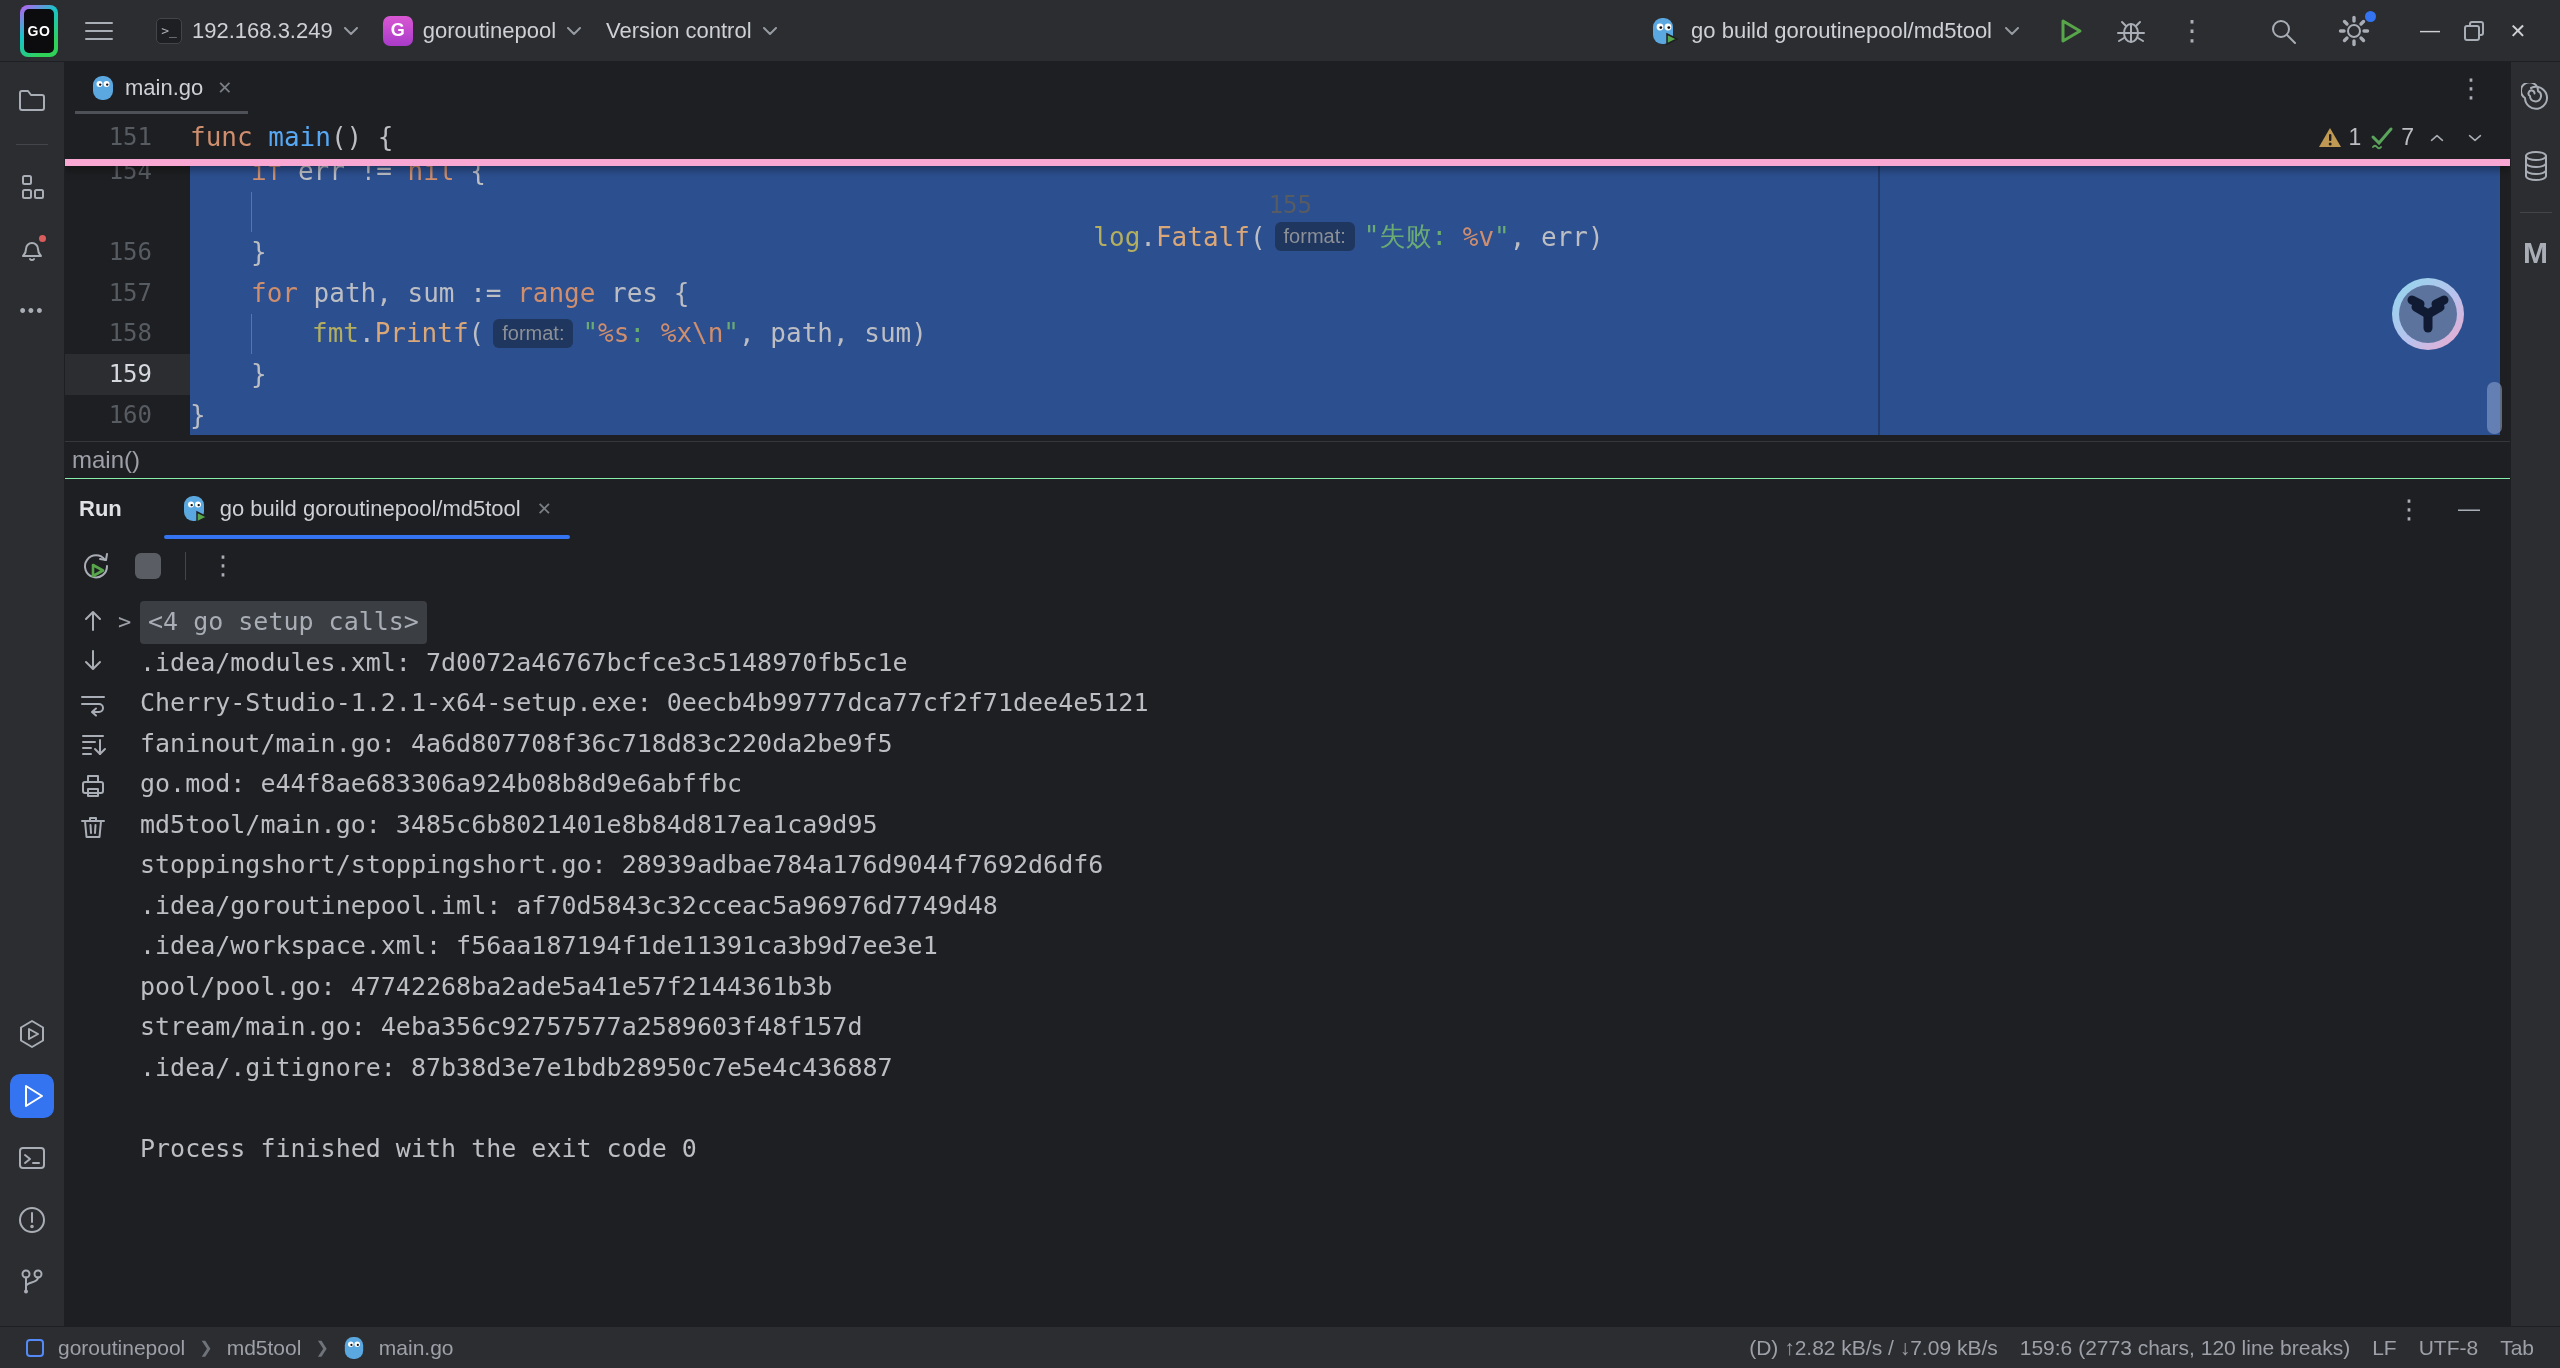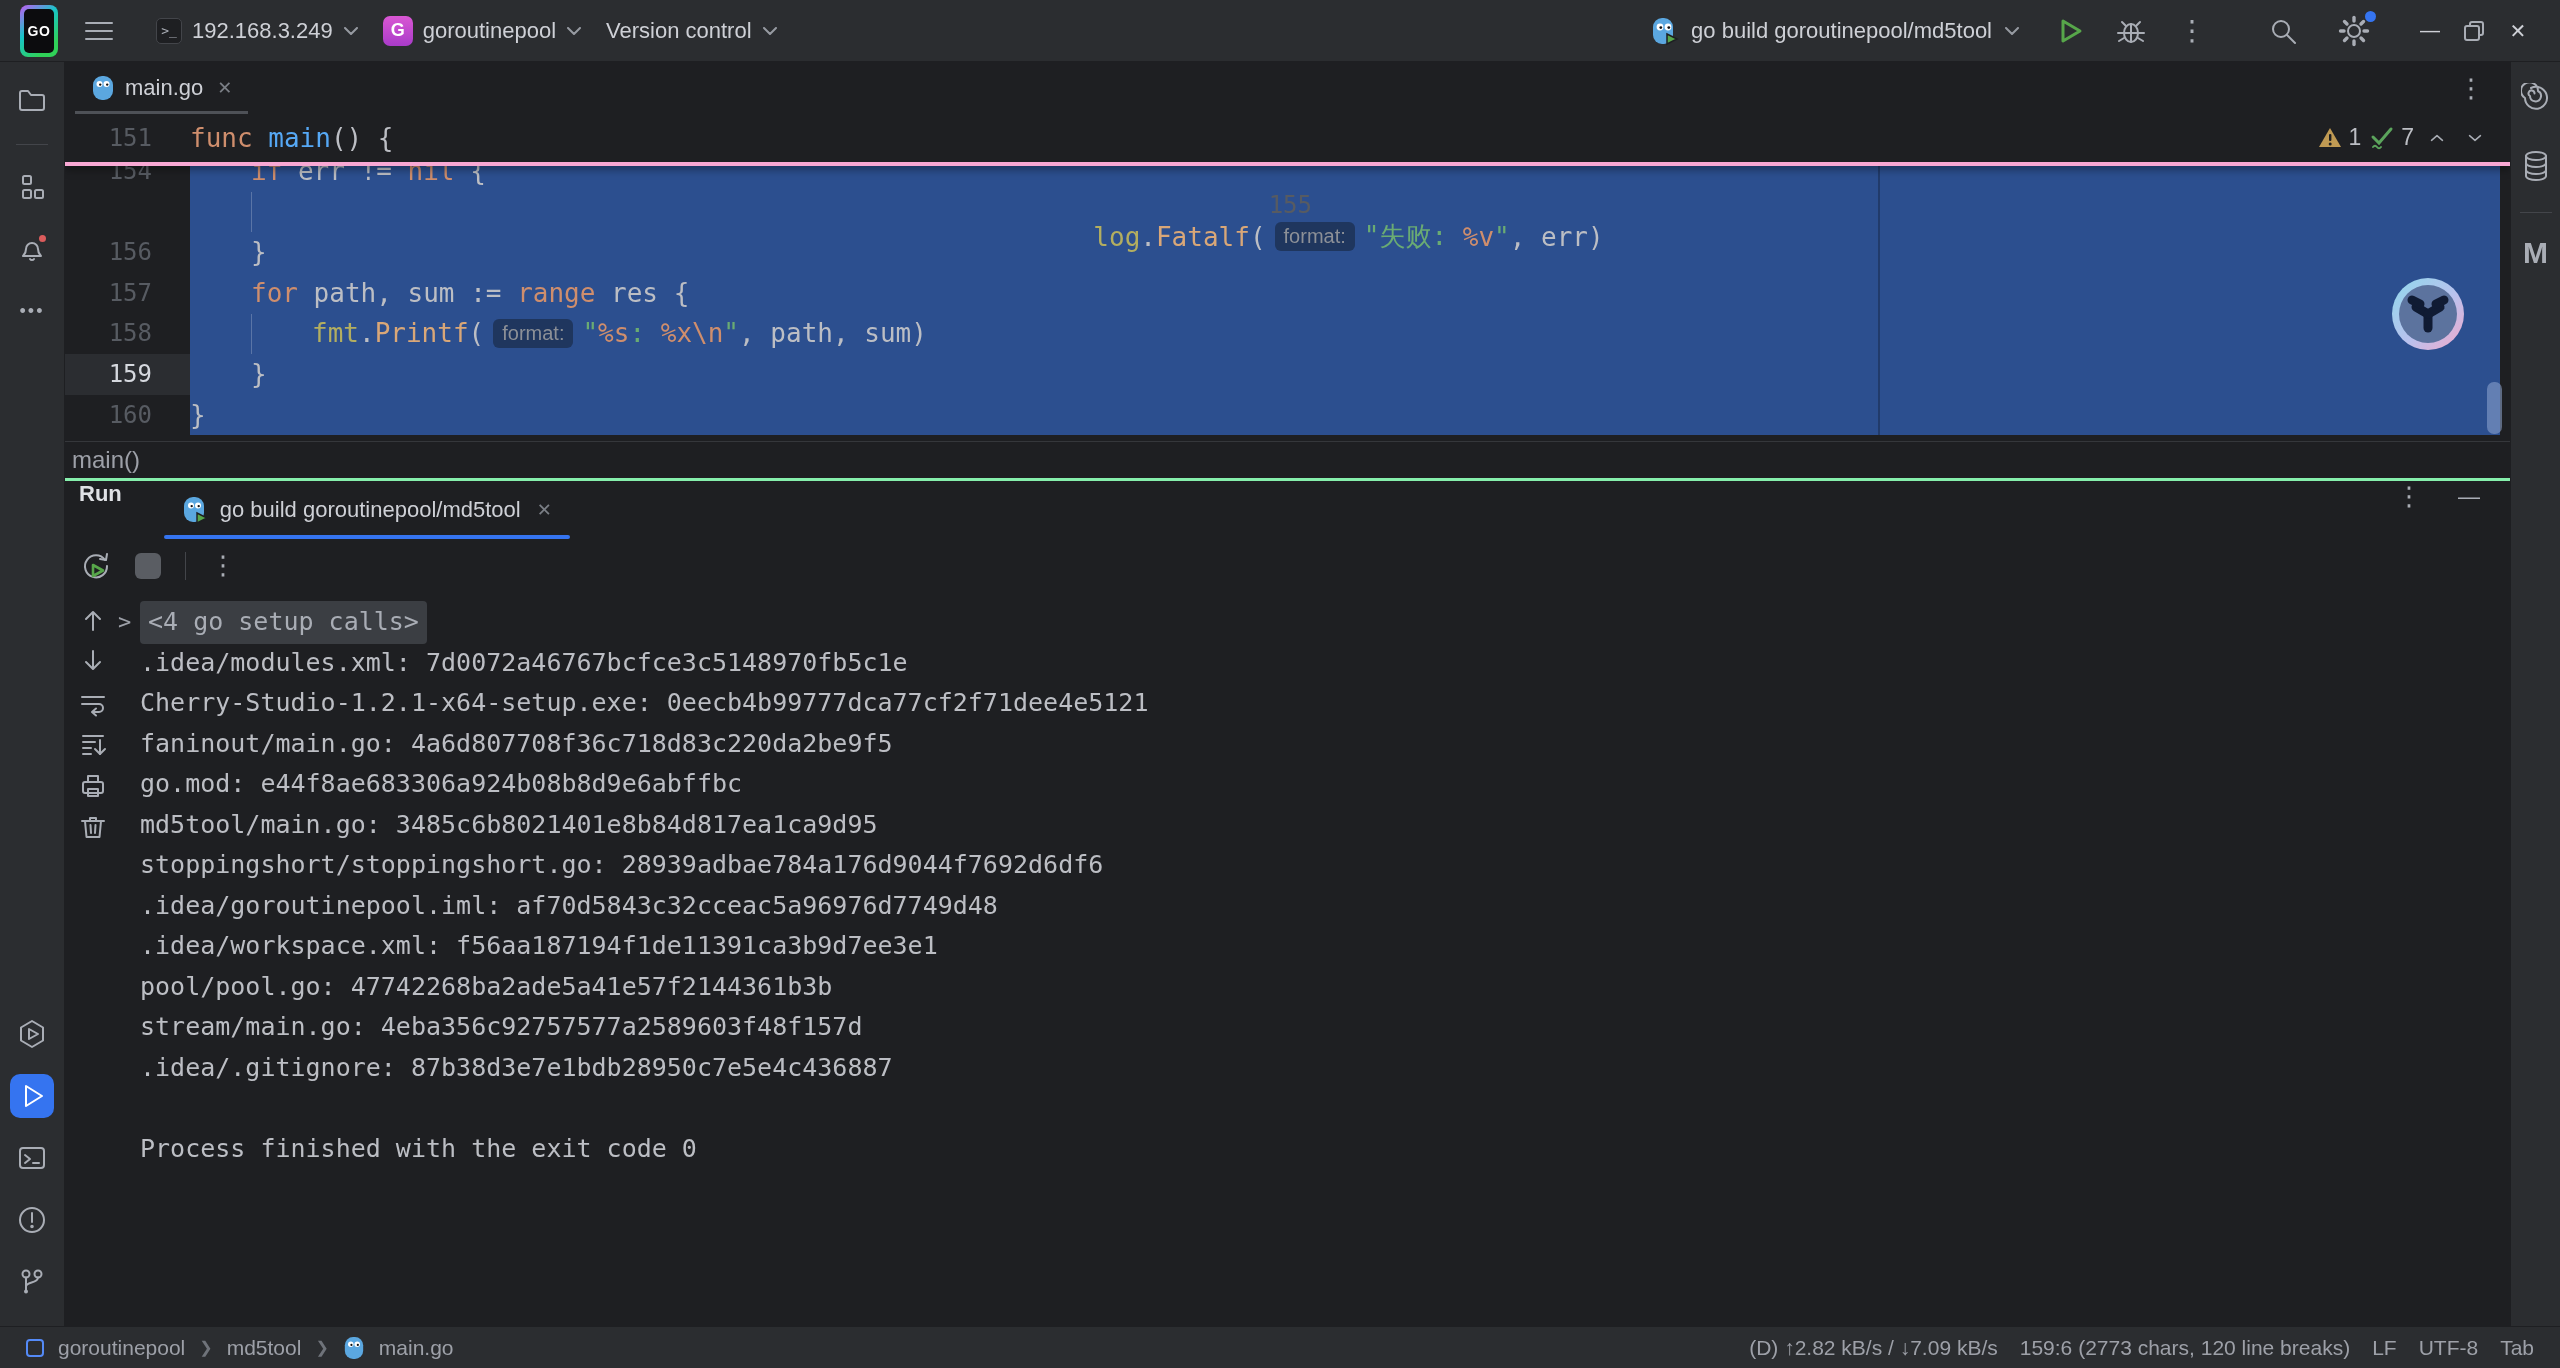--- a/index.html
+++ b/index.html
@@ -41,21 +41,21 @@
 
   
   .tabbar{height:52px;display:flex;align-items:center;position:relative;background:#1E1F22}
   .etab{height:100%;display:flex;align-items:center;gap:10px;padding:0 16px;margin-left:10px;position:relative;font-size:22px;color:#CED0D6;cursor:pointer}
   .etab:after{content:"";position:absolute;left:0;right:0;bottom:0;height:3px;background:#4E5157}
   .tab-x{color:#7A7E85;font-size:18px;margin-left:4px}
   .tabbar-more{position:absolute;right:26px;color:#A9ADB5;font-size:26px;cursor:pointer}
 
   
   .editor{height:327px;position:relative;overflow:hidden;background:#1E1F22}
-  .sticky{position:absolute;top:0;left:0;right:0;height:52px;background:#1E1F22;z-index:6;display:flex;align-items:center;border-bottom:4px solid #f9a8d4;box-shadow:0 4px 8px rgba(0,0,0,.35)}
+  .sticky{position:absolute;top:0;left:0;right:0;height:52px;background:#1E1F22;z-index:6;display:flex;align-items:center;border-bottom:7px solid #f9a8d4;box-shadow:0 4px 8px rgba(0,0,0,.35)}
   .gnum{width:125px;padding-right:38px;text-align:right;font-family:"DejaVu Sans Mono",monospace;font-size:24px;color:#575B62;flex:none;position:relative;z-index:3}
   .gnum.current{color:#D5D8DE}
   .code-row{position:absolute;left:0;right:0;height:41px;display:flex;align-items:center}
   .code-row.sel:before{content:"";position:absolute;left:125px;right:10px;top:0;bottom:0;background:#2C4F8F}
   .code-row.cur:after{content:"";position:absolute;left:0;width:125px;top:0;bottom:0;background:#2B2D31}
   .code-row.cur .gnum{z-index:4}
   .code-text{position:relative;z-index:3;font-family:"DejaVu Sans Mono",monospace;font-size:26px;white-space:pre;display:flex;align-items:center}
   .t-kw{color:#CF8E6D}.t-fn{color:#56A8F5}.t-pkg{color:#B3AE60}.t-call{color:#D9A778}
   .t-str{color:#6AAB73}.t-spec{color:#CF8E6D}.t-txt{color:#BCBEC4}
   .t-hint{font-family:"Liberation Sans",sans-serif;font-size:20px;color:#8C9097;background:rgba(10,12,16,.38);border-radius:6px;padding:3px 9px;margin:0 9px}
@@ -64,21 +64,21 @@
   .inspections{position:absolute;top:10px;right:20px;z-index:7;display:flex;align-items:center;gap:8px;font-size:23px;color:#BCBEC4}
   .inspections .grp{display:flex;align-items:center;gap:6px;cursor:pointer}
   .insp-chev{padding:4px 8px;cursor:pointer}
   .scroll-thumb{position:absolute;right:8px;top:268px;width:15px;height:52px;background:rgba(145,168,210,.55);border-radius:7px;z-index:6}
   .ai-fab{position:absolute;left:2325px;top:162px;width:76px;height:76px;z-index:7;cursor:pointer}
 
   
   .crumbbar{height:37px;border-top:1px solid #35373B;display:flex;align-items:center;padding-left:7px;font-size:24px;color:#9DA0A8;background:#1E1F22}
 
   
-  .run-header{height:61px;border-top:3px solid #86efac;display:flex;position:relative;background:#1E1F22}
+  .run-header{height:61px;border-top:1px solid #86efac;display:flex;align-items:center;position:relative;background:#1E1F22}
   .run-title{margin-left:14px;font-size:22px;font-weight:700;color:#DFE1E5}
   .rtab{height:100%;display:flex;align-items:center;gap:12px;margin-left:42px;padding:0 18px;position:relative;font-size:22px;color:#CED0D6;cursor:pointer}
   .rtab:after{content:"";position:absolute;left:0;right:0;bottom:0;height:4px;border-radius:2px;background:#3574F0}
   .run-header .right{position:absolute;right:30px;display:flex;align-items:center;gap:36px;color:#A9ADB5}
   .run-toolbar{height:53px;display:flex;align-items:center;padding-left:16px;gap:24px;background:#1E1F22}
   .stop-sq{width:26px;height:26px;border-radius:6px;background:#5A5D63}
   .vsep{width:1px;height:28px;background:#43454A}
   .more-v{color:#A9ADB5;font-size:26px;cursor:pointer}
 
   

